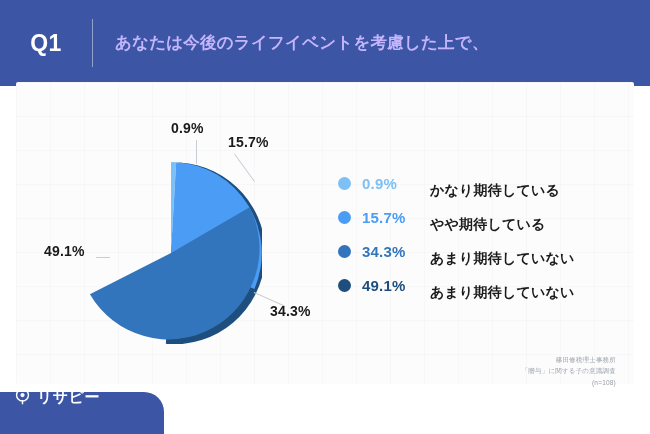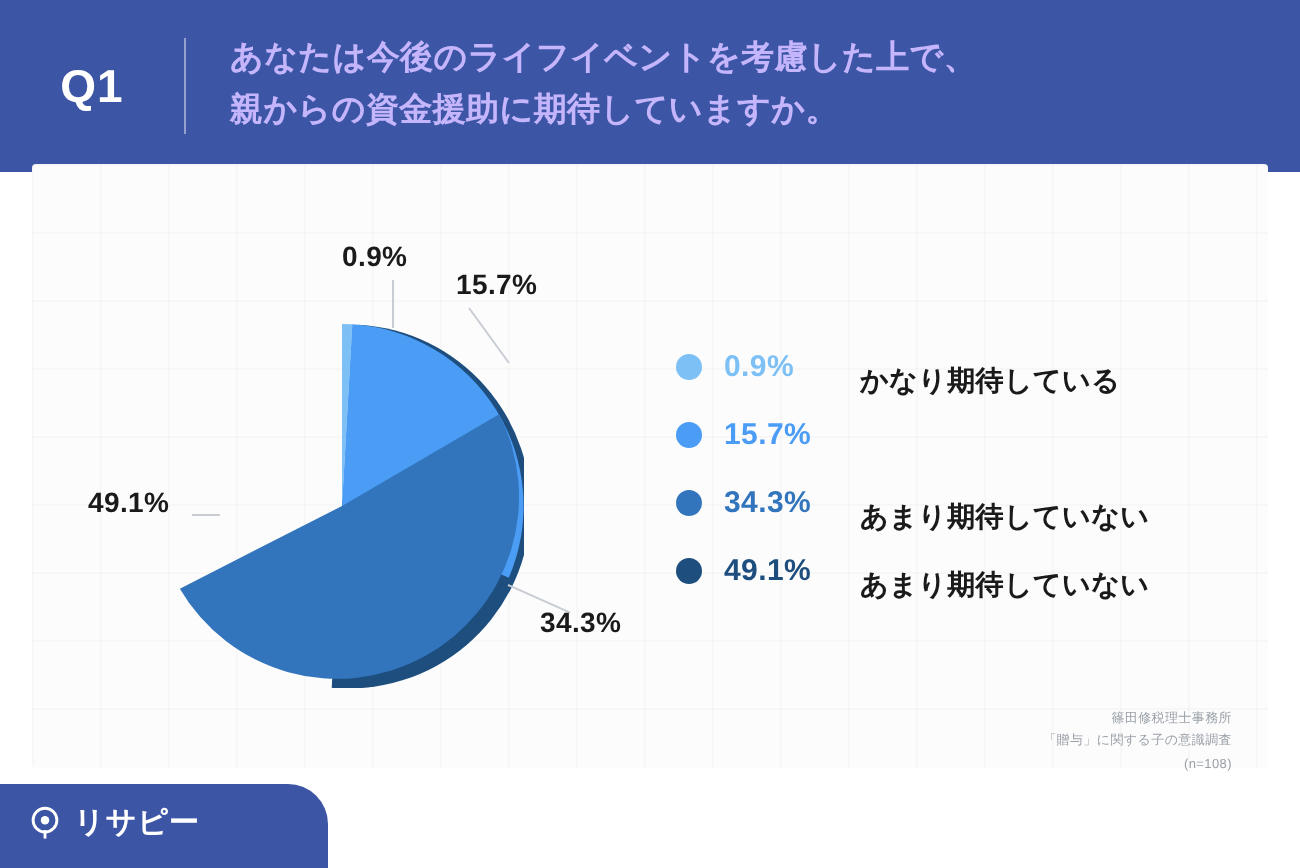--- a/index.html
+++ b/index.html
@@ -75,38 +75,37 @@
     color:#9aa0a8;font-size:6.5px;line-height:1.75;letter-spacing:.2px;
   }
 
   
   .footer-shape{
     position:absolute;left:0;bottom:0;width:164px;height:42px;
     background:#3c55a5;border-top-right-radius:20px;
   }
   .footer-inner{
     position:absolute;left:0;bottom:0;width:164px;height:46px;
-    display:flex;align-items:center;padding-left:14px;box-sizing:border-box;
+    display:flex;padding-left:14px;box-sizing:border-box;
   }
   .pin-icon{width:17px;height:17px;flex:0 0 17px;margin-right:6px;}
   .logo-text{
     color:#ffffff;font-size:15px;font-weight:bold;letter-spacing:.5px;
   }
 </style>
 </head>
 <body>
 
 <div id="page">
 
   <div class="header">
     <div class="q-badge">Q1</div>
     <div class="q-divider"></div>
     <div class="q-title">
       <div>あなたは今後のライフイベントを考慮した上で、</div>
-      <div>親からの資金援助に期待していますか。</div>
     </div>
   </div>
 
   <div class="panel">
 
     <div class="pie-wrap" style="left:64px;top:80px;width:182px;height:182px;">
       <svg class="pie-svg" width="182" height="182" viewBox="0 0 182 182">
 
         <path fill="#1d4e7e" d="M91 91 L91 0 A91 91 0 1 0 87.78 181.94 Z" transform="rotate(183.24 91 91)"></path>
 
@@ -132,20 +131,21 @@
 
       <div class="legend-row">
         <span class="legend-dot" style="background:#7cc0f5;"></span>
         <span class="legend-pct" style="color:#7cc0f5;">0.9%</span>
         <span class="legend-text">かなり期待している</span>
       </div>
 
       <div class="legend-row">
         <span class="legend-dot" style="background:#4a9cf5;"></span>
         <span class="legend-pct" style="color:#4a9cf5;">15.7%</span>
+        <span class="legend-text">やや期待している</span>
       </div>
 
       <div class="legend-row">
         <span class="legend-dot" style="background:#3275bc;"></span>
         <span class="legend-pct" style="color:#3275bc;">34.3%</span>
         <span class="legend-text">あまり期待していない</span>
       </div>
 
       <div class="legend-row">
         <span class="legend-dot" style="background:#1d4e7e;"></span>

